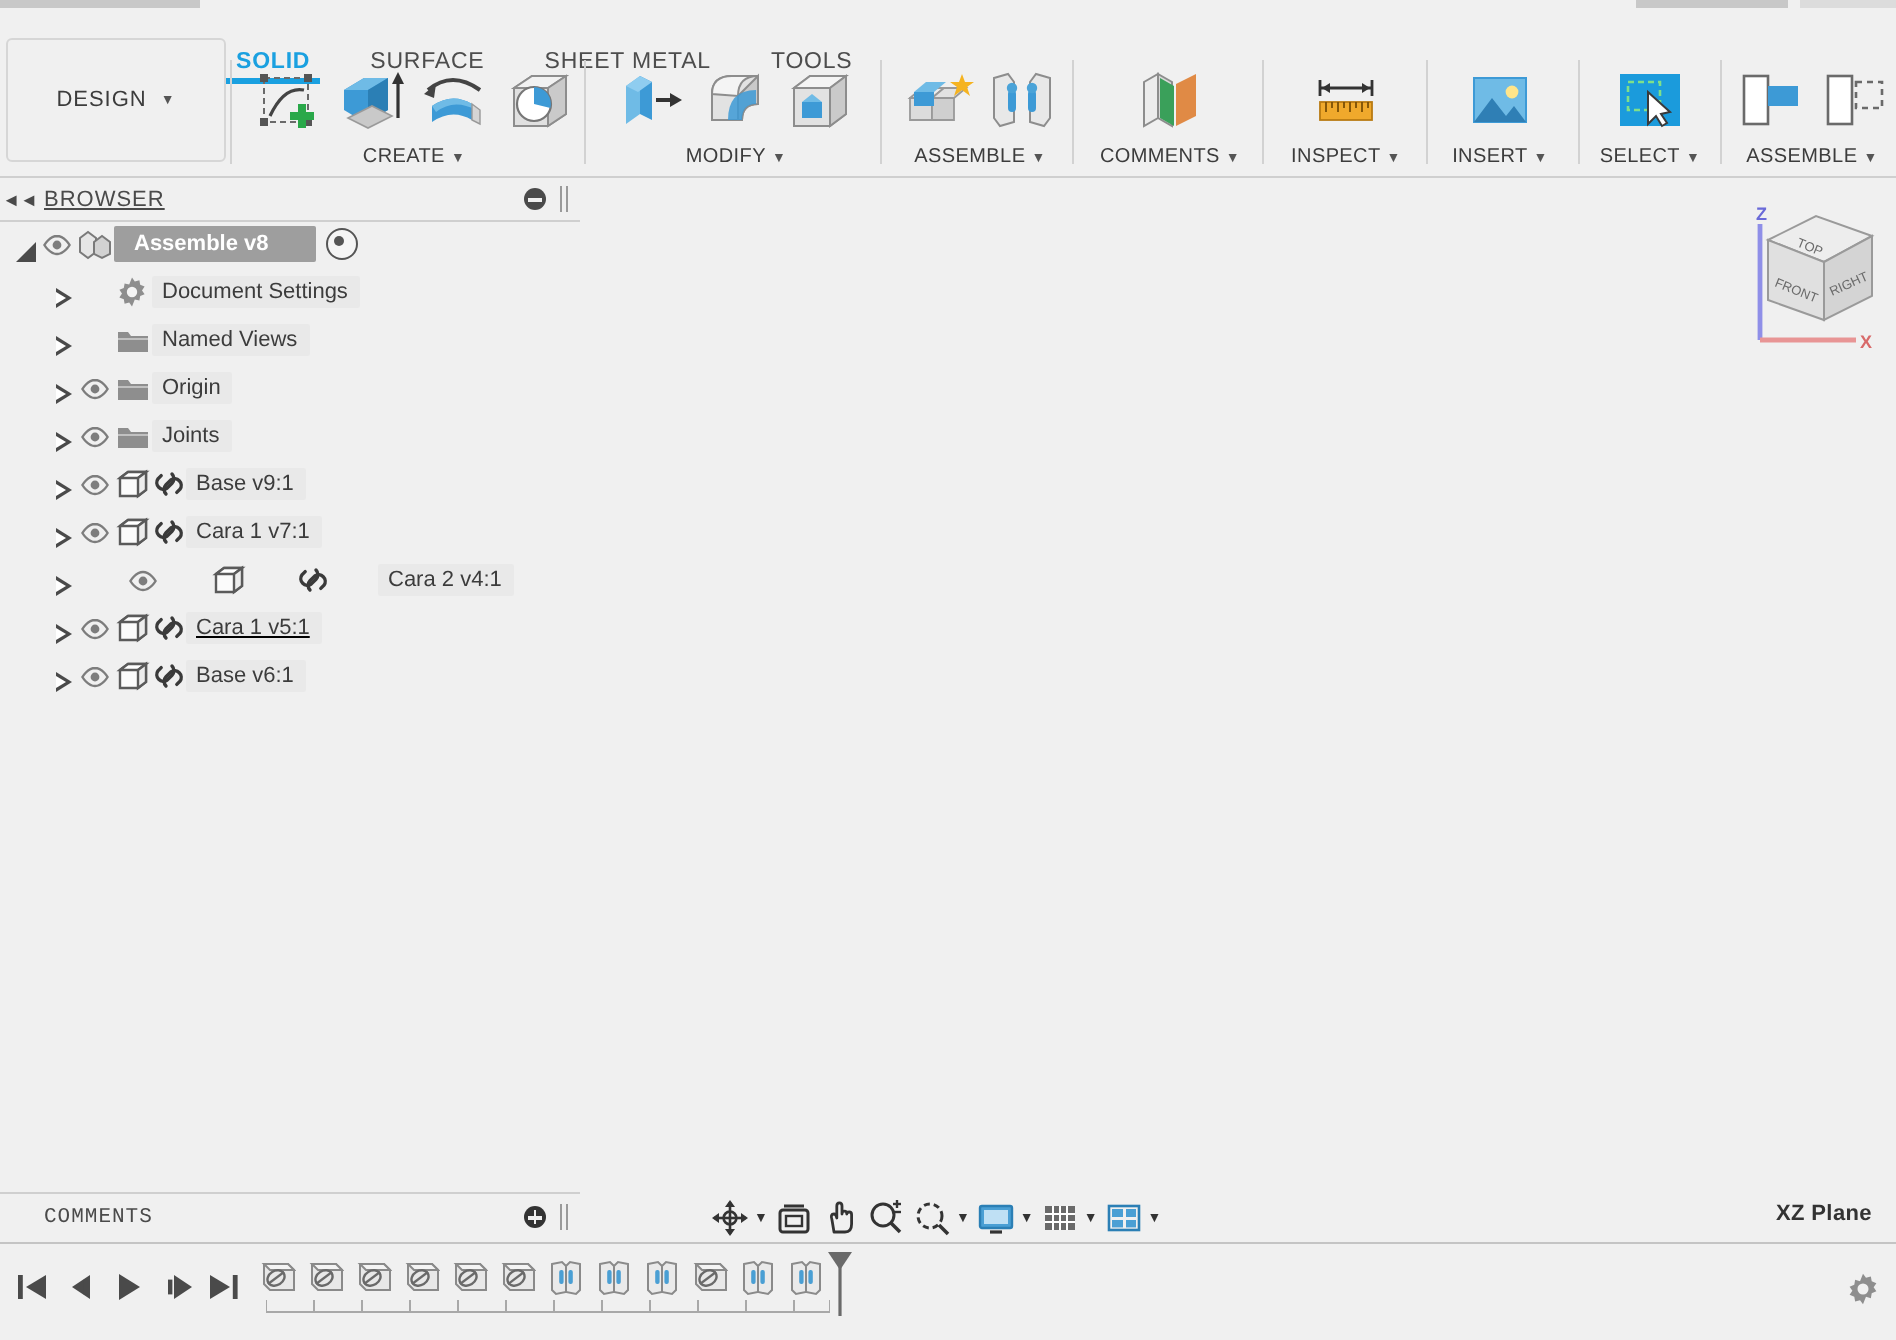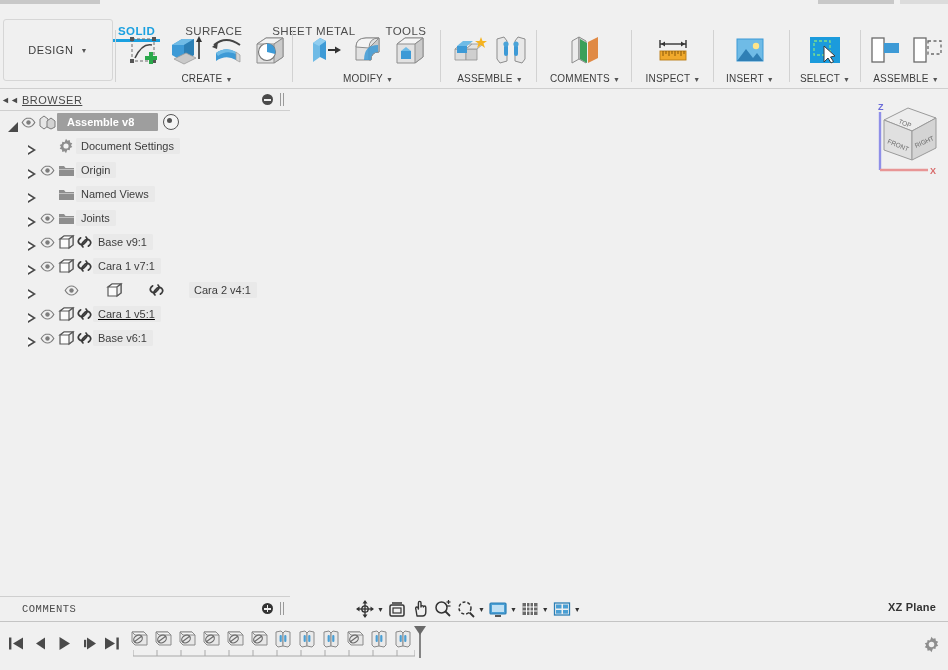--- a/index.html
+++ b/index.html
@@ -955,45 +955,45 @@
         <svg width="16" height="16" viewBox="0 0 16 16">
             <path d="M8 0.8 l1.4 1.9 2.3-.6 .4 2.3 2.2 .9-1.3 1.9 1.3 1.9-2.2 .9-.4 2.3-2.3-.6L8 15.2 6.6 13.3l-2.3 .6-.4-2.3-2.2-.9L3 8.8 1.7 6.9l2.2-.9 .4-2.3 2.3 .6z" fill="#8e8e8e"></path>
             <circle cx="8" cy="8" r="2.6" fill="#f4f4f4"></circle>
           </svg>
       </span>
       <span class="tree-label">Document Settings</span>
     </div>
 
     <div class="tree-row" style="padding-left:26px;">
       <span class="tree-arrow"><span class="tri-closed" style="display:inline-block; transform:translate(2px,1px);"></span></span>
-      <span class="eye">
-        <svg width="15" height="11" viewBox="0 0 15 11">
-            <path d="M7.5 1C3.8 1 1.2 5.5 1.2 5.5S3.8 10 7.5 10 13.8 5.5 13.8 5.5 11.2 1 7.5 1z" fill="none" stroke="#7d7d7d" stroke-width="1.2"></path>
-            <circle cx="7.5" cy="5.5" r="2.2" fill="#7d7d7d"></circle>
-          </svg>
-      </span>
-      <span class="node-icon">
-        <svg width="17" height="13" viewBox="0 0 17 13">
-            <path d="M1 2 L6 2 L7.5 4 L16 4 L16 12 L1 12 Z" fill="#8e8e8e"></path>
-            <rect x="1" y="5" width="15" height="1" fill="#ffffff" opacity="0.45"></rect>
-          </svg>
-      </span>
-      <span class="tree-label">Origin</span>
-    </div>
-
-    <div class="tree-row" style="padding-left:26px;">
-      <span class="tree-arrow"><span class="tri-closed" style="display:inline-block; transform:translate(2px,1px);"></span></span>
       <span class="eye"></span>
       <span class="node-icon">
         <svg width="17" height="13" viewBox="0 0 17 13">
             <path d="M1 2 L6 2 L7.5 4 L16 4 L16 12 L1 12 Z" fill="#8e8e8e"></path>
             <rect x="1" y="5" width="15" height="1" fill="#ffffff" opacity="0.45"></rect>
           </svg>
       </span>
       <span class="tree-label">Named Views</span>
+    </div>
+
+    <div class="tree-row" style="padding-left:26px;">
+      <span class="tree-arrow"><span class="tri-closed" style="display:inline-block; transform:translate(2px,1px);"></span></span>
+      <span class="eye">
+        <svg width="15" height="11" viewBox="0 0 15 11">
+            <path d="M7.5 1C3.8 1 1.2 5.5 1.2 5.5S3.8 10 7.5 10 13.8 5.5 13.8 5.5 11.2 1 7.5 1z" fill="none" stroke="#7d7d7d" stroke-width="1.2"></path>
+            <circle cx="7.5" cy="5.5" r="2.2" fill="#7d7d7d"></circle>
+          </svg>
+      </span>
+      <span class="node-icon">
+        <svg width="17" height="13" viewBox="0 0 17 13">
+            <path d="M1 2 L6 2 L7.5 4 L16 4 L16 12 L1 12 Z" fill="#8e8e8e"></path>
+            <rect x="1" y="5" width="15" height="1" fill="#ffffff" opacity="0.45"></rect>
+          </svg>
+      </span>
+      <span class="tree-label">Origin</span>
     </div>
 
     <div class="tree-row" style="padding-left:26px;">
       <span class="tree-arrow"><span class="tri-closed" style="display:inline-block; transform:translate(2px,1px);"></span></span>
       <span class="eye">
         <svg width="15" height="11" viewBox="0 0 15 11">
             <path d="M7.5 1C3.8 1 1.2 5.5 1.2 5.5S3.8 10 7.5 10 13.8 5.5 13.8 5.5 11.2 1 7.5 1z" fill="none" stroke="#7d7d7d" stroke-width="1.2"></path>
             <circle cx="7.5" cy="5.5" r="2.2" fill="#7d7d7d"></circle>
           </svg>
       </span>

